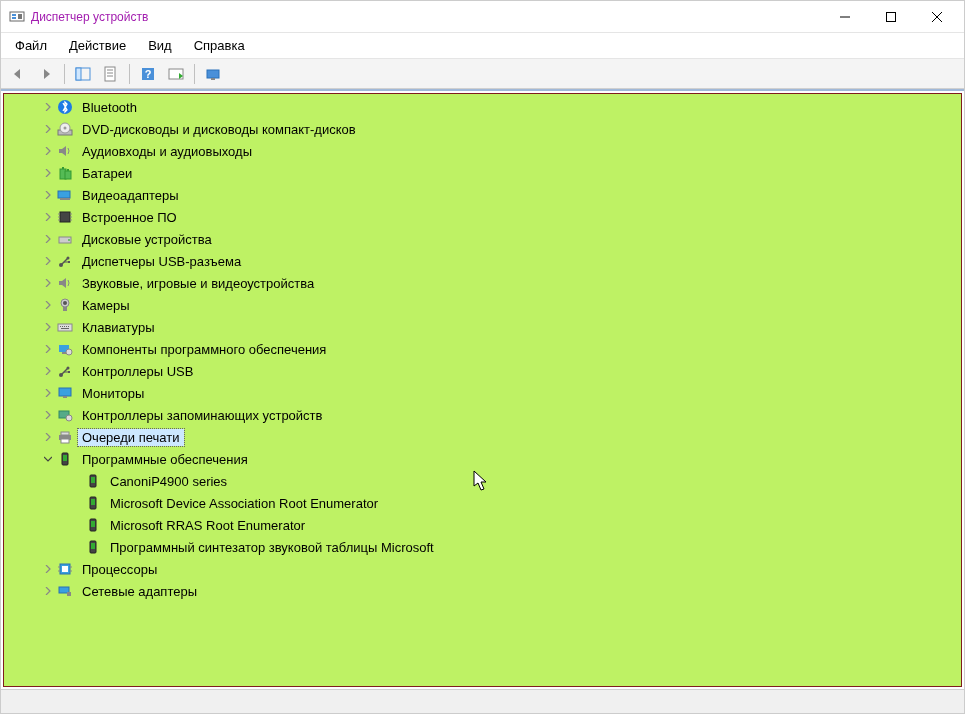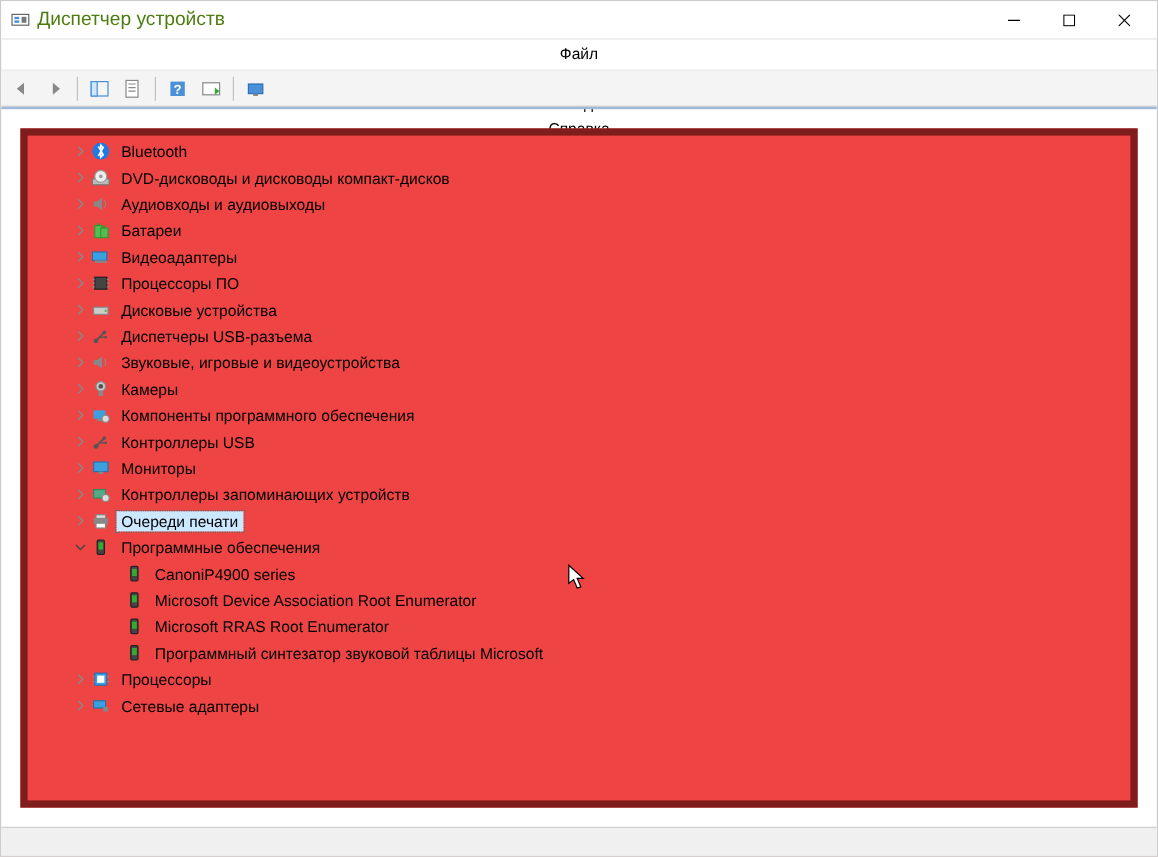--- a/index.html
+++ b/index.html
@@ -24,38 +24,37 @@
     background: #fff;
     border-bottom: 1px solid #e5e5e5;
   }
   .titlebar .app-icon {
     width: 16px; height: 16px;
     margin-right: 6px;
     display: inline-flex;
   }
   .titlebar .title {
     flex: 1;
-    font-size: 16px;
-    color: #4d7c0f;
+    font-size: 12px;
+    color: #a21caf;
   }
   .winbtns { display: flex; }
   .winbtn {
     width: 46px; height: 30px;
     display: flex; align-items: center; justify-content: center;
     color: #000;
   }
   
   .menubar {
     display: flex;
     padding: 2px 4px;
     gap: 2px;
     height: 26px;
     align-items: center;
     border-bottom: 1px solid #e5e5e5;
-    flex-direction: column;
   }
   .menuitem {
     padding: 2px 10px;
     cursor: default;
   }
   
   .toolbar {
     display: flex;
     align-items: center;
     padding: 2px 4px;
@@ -75,24 +74,24 @@
   
   .content-area {
     flex: 1;
     display: flex;
     overflow: hidden;
     border-top: 2px solid #a0b8d8;
   }
   .tree-wrap {
     flex: 1;
     overflow-y: scroll;
-    background: #ef4444;
+    background: #bef264;
     padding: 2px 0;
-    border: 6px solid #7f1d1d;
-    margin: 16px;
+    border: 1px solid #7f1d1d;
+    margin: 2px;
   }
   .tree-row {
     display: flex;
     align-items: center;
     height: 22px;
     padding-left: 8px;
     white-space: nowrap;
     cursor: default;
   }
   .expander {
@@ -314,21 +313,21 @@
         <svg width="16" height="16" viewBox="0 0 16 16">
             <rect x="3" y="3" width="10" height="10" fill="#444" stroke="#222"></rect>
             <line x1="1" y1="5" x2="3" y2="5" stroke="#888"></line>
             <line x1="1" y1="8" x2="3" y2="8" stroke="#888"></line>
             <line x1="1" y1="11" x2="3" y2="11" stroke="#888"></line>
             <line x1="13" y1="5" x2="15" y2="5" stroke="#888"></line>
             <line x1="13" y1="8" x2="15" y2="8" stroke="#888"></line>
             <line x1="13" y1="11" x2="15" y2="11" stroke="#888"></line>
           </svg>
       </span>
-      <span class="label-wrap">Процессоры ПО</span>
+      <span class="label-wrap">Встроенное ПО</span>
     </div>
 
     <div class="tree-row indent-1">
       <span class="expander">
           <svg width="8" height="8" viewBox="0 0 8 8">
             <path d="M2 0 L6 4 L2 8" fill="none" stroke="#888" stroke-width="1.2"></path>
           </svg>
         </span>
       <span class="dev-icon">
         <svg width="16" height="16" viewBox="0 0 16 16">
@@ -381,20 +380,39 @@
       <span class="dev-icon">
         <svg width="16" height="16" viewBox="0 0 16 16">
             <circle cx="8" cy="6" r="4" fill="#ccc" stroke="#888"></circle>
             <circle cx="8" cy="6" r="2" fill="#555"></circle>
             <rect x="6" y="10" width="4" height="4" fill="#888"></rect>
           </svg>
       </span>
       <span class="label-wrap">Камеры</span>
     </div>
 
+    <div class="tree-row indent-1">
+      <span class="expander">
+          <svg width="8" height="8" viewBox="0 0 8 8">
+            <path d="M2 0 L6 4 L2 8" fill="none" stroke="#888" stroke-width="1.2"></path>
+          </svg>
+        </span>
+      <span class="dev-icon">
+        <svg width="16" height="16" viewBox="0 0 16 16">
+            <rect x="1" y="5" width="14" height="7" fill="#ddd" stroke="#888"></rect>
+            <rect x="3" y="7" width="1" height="1" fill="#666"></rect>
+            <rect x="5" y="7" width="1" height="1" fill="#666"></rect>
+            <rect x="7" y="7" width="1" height="1" fill="#666"></rect>
+            <rect x="9" y="7" width="1" height="1" fill="#666"></rect>
+            <rect x="11" y="7" width="1" height="1" fill="#666"></rect>
+            <rect x="4" y="9" width="8" height="1" fill="#666"></rect>
+          </svg>
+      </span>
+      <span class="label-wrap">Клавиатуры</span>
+    </div>
 
     <div class="tree-row indent-1">
       <span class="expander">
           <svg width="8" height="8" viewBox="0 0 8 8">
             <path d="M2 0 L6 4 L2 8" fill="none" stroke="#888" stroke-width="1.2"></path>
           </svg>
         </span>
       <span class="dev-icon">
         <svg width="16" height="16" viewBox="0 0 16 16">
             <rect x="2" y="4" width="10" height="7" fill="#3aa0e0"></rect>

